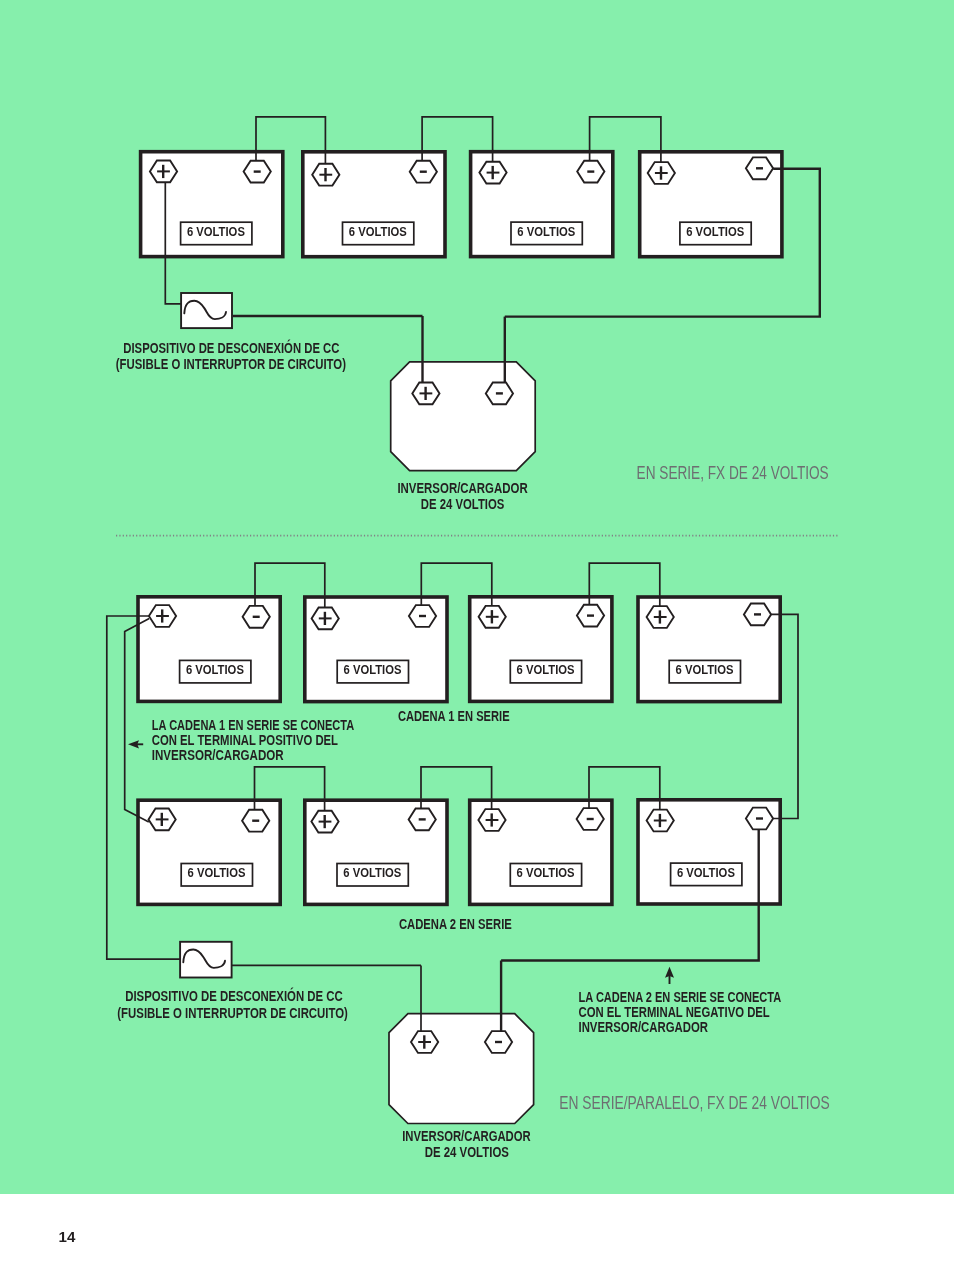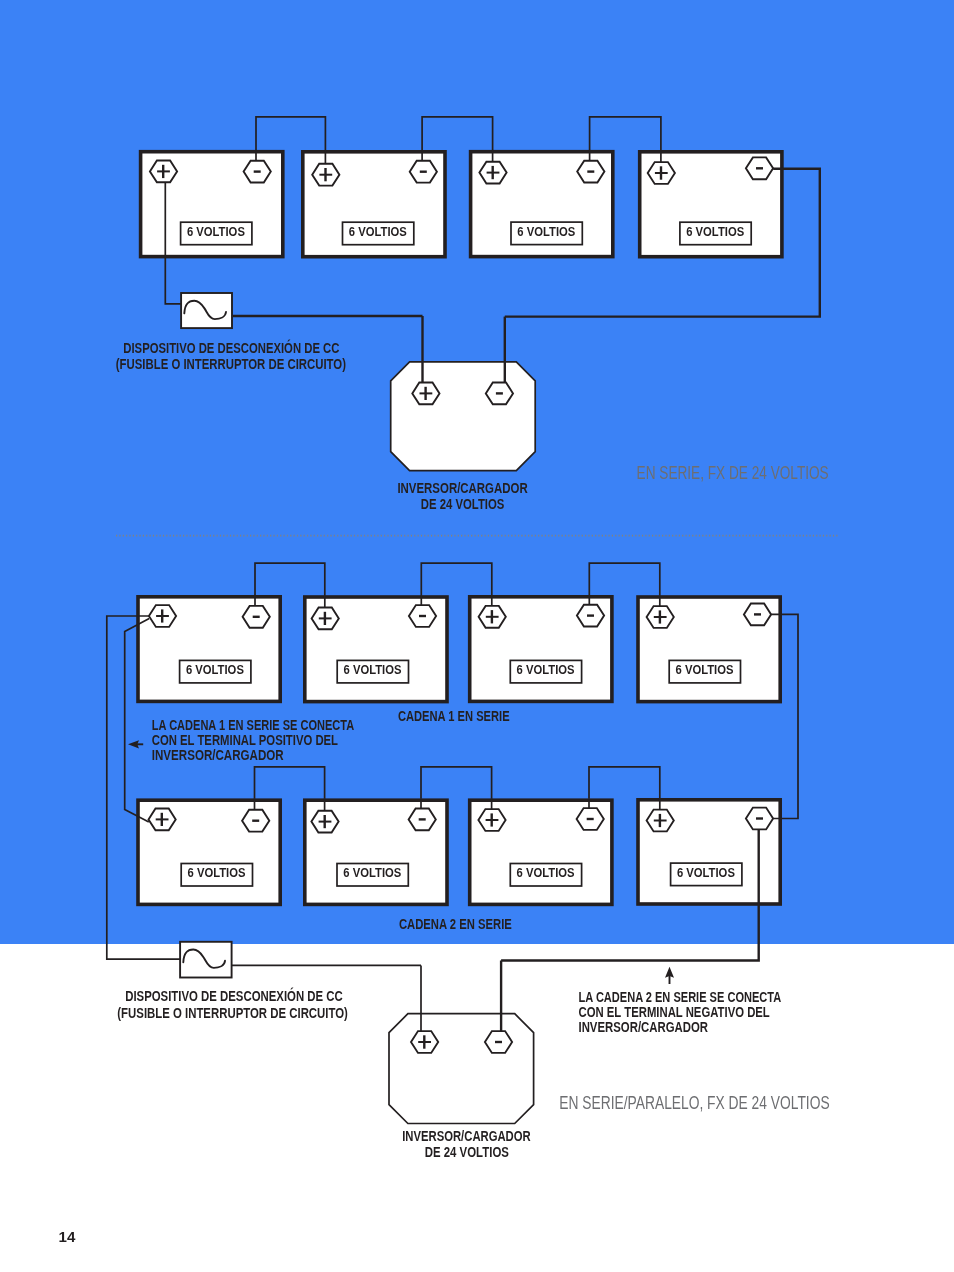--- a/index.html
+++ b/index.html
@@ -1,18 +1,18 @@
 <!DOCTYPE html>
 <html><head>
 <meta charset="utf-8">
 <title>Diagramas de cableado de baterías</title>
 <style>
   html,body{margin:0;padding:0;background:#fff;}
   body{width:954px;height:1272px;overflow:hidden;font-family:"Liberation Sans",sans-serif;}
-  #page{position:relative;width:954px;height:944px;background:#3b82f6;}
+  #page{position:relative;width:954px;height:1194px;background:#86efac;}
   svg#dia{position:absolute;left:0;top:0;width:954px;height:1272px;display:block;}
   .wire{fill:none;stroke:#231f20;stroke-width:1.7;stroke-linejoin:miter;stroke-linecap:butt;}
   .wire2{fill:none;stroke:#231f20;stroke-width:2.4;stroke-linejoin:miter;stroke-linecap:butt;}
   .box{fill:#fff;stroke:#231f20;stroke-width:3.6;}
   .hex{fill:#fff;stroke:#231f20;stroke-width:1.9;stroke-linejoin:miter;}
   .lbox{fill:#fff;stroke:#231f20;stroke-width:1.7;}
   .inv{fill:#fff;stroke:#231f20;stroke-width:1.7;stroke-linejoin:miter;}
   .dcbox{fill:#fff;stroke:#231f20;stroke-width:1.9;}
   .sine{fill:none;stroke:#231f20;stroke-width:1.9;stroke-linecap:round;}
   .symh{stroke:#231f20;stroke-width:2.0;stroke-linecap:butt;fill:none;}

